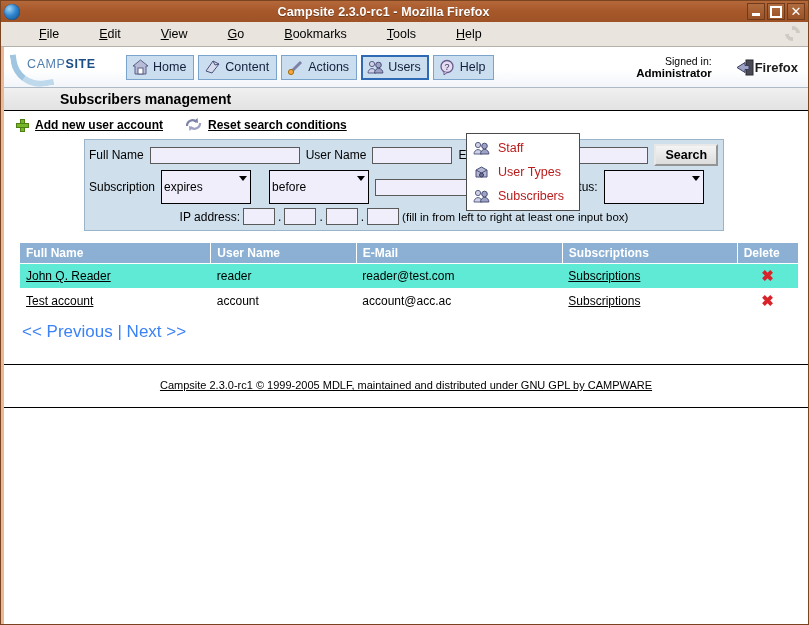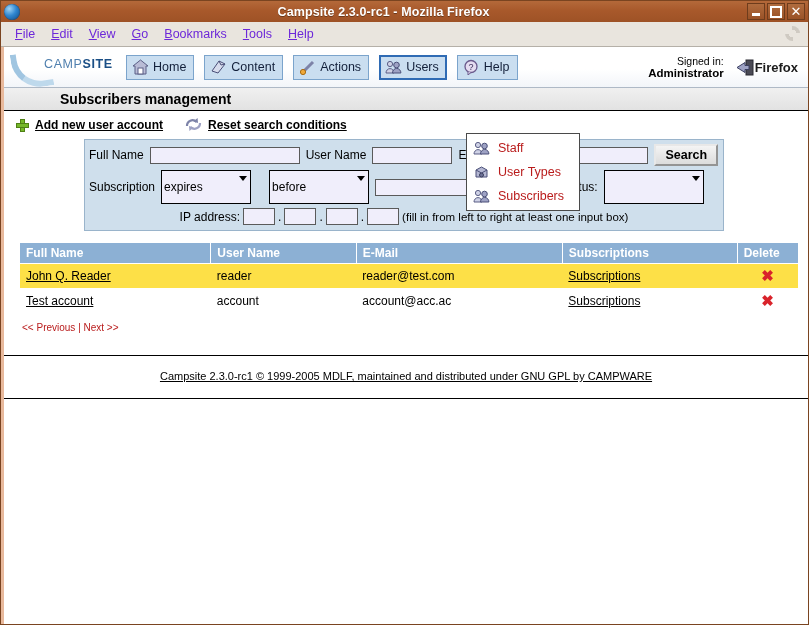--- a/index.html
+++ b/index.html
@@ -60,22 +60,22 @@
   
   .menubar {
     height: 24px; min-height: 24px;
     background: #e9e5de;
     border-bottom: 1px solid #b5b0a8;
     display: flex; align-items: center;
     padding-left: 6px;
     position: relative;
   }
   .menu-item {
-    font-size: 12.5px; color: #6d28d9;
-    padding: 2px 8px; cursor: default; white-space: nowrap;
+    font-size: 12.5px; color: #000000;
+    padding: 2px 8px; cursor: default; white-space: nowrap; margin-left: 24px;
   }
   .menu-item u { text-decoration: underline; }
   .menu-throbber {
     position: absolute; right: 8px; top: 4px;
     width: 15px; height: 15px; border-radius: 50%;
     background:
       radial-gradient(circle at 50% 50%, #e9e5de 0%, #e9e5de 35%, transparent 36%),
       conic-gradient(#cfcac2 0 25%, #e9e5de 25% 50%, #cfcac2 50% 75%, #e9e5de 75% 100%);
   }
 
@@ -104,41 +104,41 @@
   .logo .swoosh {
     position: absolute; left: 2px; top: 4px;
     width: 34px; height: 30px;
     border-left: 6px solid #9cc3e0;
     border-bottom: 6px solid #bcd8ec;
     border-radius: 0 0 0 30px;
     transform: rotate(-8deg);
     opacity: 0.95;
   }
   .logo .ltext {
-    position: absolute; left: 34px; top: 9px;
+    position: absolute; left: 17px; top: 9px;
     font-size: 12.5px; letter-spacing: 0.6px; color: #4f7fae;
   }
   .logo .ltext b { color: #1b4f86; }
-  .navbtns { display: flex; align-items: center; gap: 10px; flex: 0 0 auto; }
+  .navbtns { display: flex; align-items: center; gap: 4px; flex: 0 0 auto; }
   .navbtn {
     display: flex; align-items: center; gap: 4px;
     height: 25px; box-sizing: border-box;
     padding: 0 7px 0 5px;
     background: #cadef0;
     border: 1px solid #7ba4cc;
     font-size: 12.5px; color: #13203a;
     white-space: nowrap; cursor: default;
   }
   .navbtn.active {
     border: 2px solid #2f6bb4;
     padding: 0 6px 0 4px;
     background: #cadef0;
   }
   .signed {
-    margin-left: auto; display: flex; align-items: center; gap: 12px;
+    margin-left: auto; display: flex; align-items: center; gap: 24px;
     flex: 0 0 auto; padding-right: 2px;
   }
   .signed-txt { text-align: right; font-size: 10.5px; line-height: 12px; color: #000; }
   .signed-txt .who { font-weight: bold; font-size: 11.5px; }
   .logout { display: flex; align-items: center; gap: 2px; }
   .logout-label { font-size: 13px; font-weight: bold; color: #1b1b1b; }
 
   
   .ico { width: 17px; height: 16px; flex: 0 0 auto; display:inline-block; position: relative; }
   .ico svg { display: block; }
@@ -260,26 +260,26 @@
     font-size: 12px;
     border-right: 1px solid #ffffff;
     border-bottom: 1px solid #ffffff;
   }
   table.results th:last-child { border-right: none; }
   table.results td {
     padding: 4px 6px;
     border-bottom: 1px solid #ffffff;
     color: #000;
   }
-  tr.r-odd td { background: #fde047; }
+  tr.r-odd td { background: #5eead4; }
   tr.r-even td { background: #ffffff; }
   td.c-delete { text-align: center; }
   .lnk { color: #000; text-decoration: underline; cursor: pointer; }
   .xmark { color: #d9232b; font-weight: bold; font-size: 15px; line-height: 1; }
-  .pager { margin: 8px 12px 0 18px; font-size: 10px; color: #b91c1c; }
+  .pager { margin: 8px 12px 0 18px; font-size: 17px; color: #3b82f6; }
   .pager span { cursor: default; }
 
   .footer {
     margin-top: 22px;
     border-top: 1px solid #000;
     padding-top: 10px;
     text-align: center;
   }
   .footer-link {
     font-size: 11px; color: #000; text-decoration: underline; cursor: pointer;

